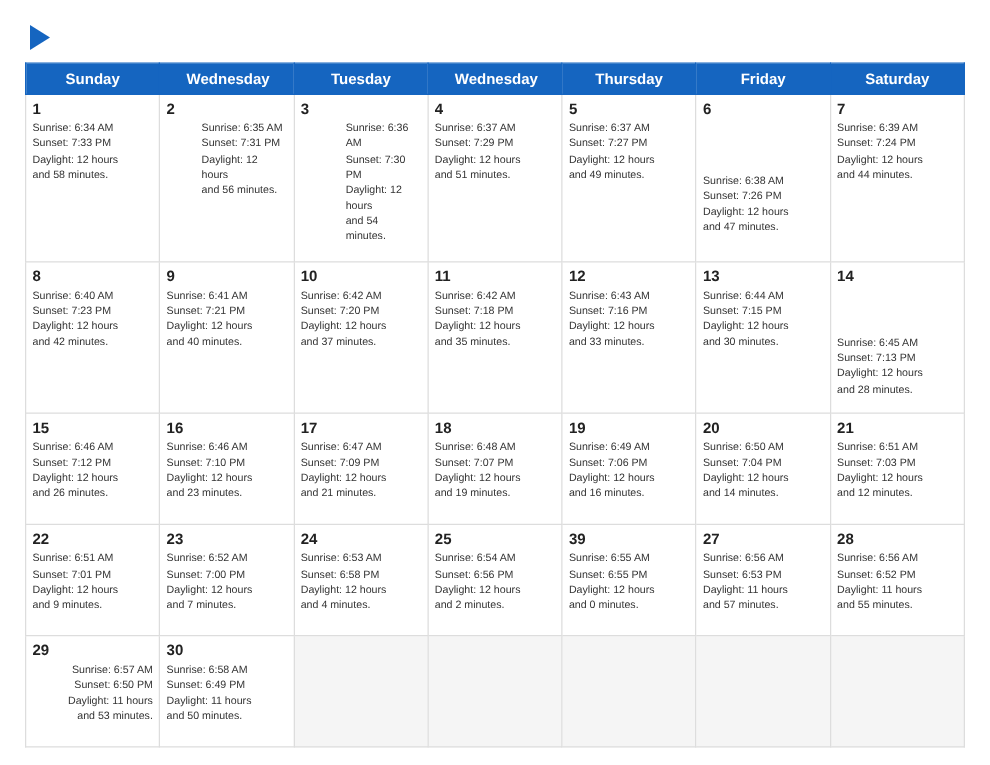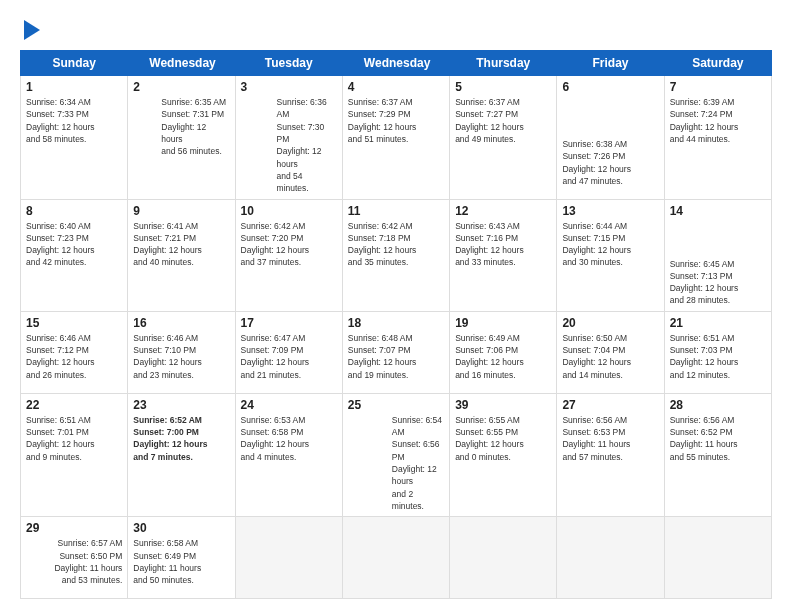--- a/index.html
+++ b/index.html
@@ -283,35 +283,35 @@
         <tr>
           <td>
             <span class="day-num">22</span>
             <div class="day-info" style="white-space: pre-line;">Sunrise: 6:51 AM
 Sunset: 7:01 PM
 Daylight: 12 hours
 and 9 minutes.</div>
           </td>
           <td>
             <span class="day-num">23</span>
-            <div class="day-info" style="white-space: pre-line; font-weight: bold;">Sunrise: 6:52 AM
+            <div class="day-info" style="white-space: pre-line;">Sunrise: 6:52 AM
 Sunset: 7:00 PM
 Daylight: 12 hours
 and 7 minutes.</div>
           </td>
           <td>
             <span class="day-num">24</span>
             <div class="day-info" style="white-space: pre-line;">Sunrise: 6:53 AM
 Sunset: 6:58 PM
 Daylight: 12 hours
 and 4 minutes.</div>
           </td>
           <td>
             <span class="day-num">25</span>
-            <div class="day-info" style="white-space: pre-line; margin-left: 44px;">Sunrise: 6:54 AM
+            <div class="day-info" style="white-space: pre-line;">Sunrise: 6:54 AM
 Sunset: 6:56 PM
 Daylight: 12 hours
 and 2 minutes.</div>
           </td>
           <td>
             <span class="day-num">39</span>
             <div class="day-info" style="white-space: pre-line;">Sunrise: 6:55 AM
 Sunset: 6:55 PM
 Daylight: 12 hours
 and 0 minutes.</div>

